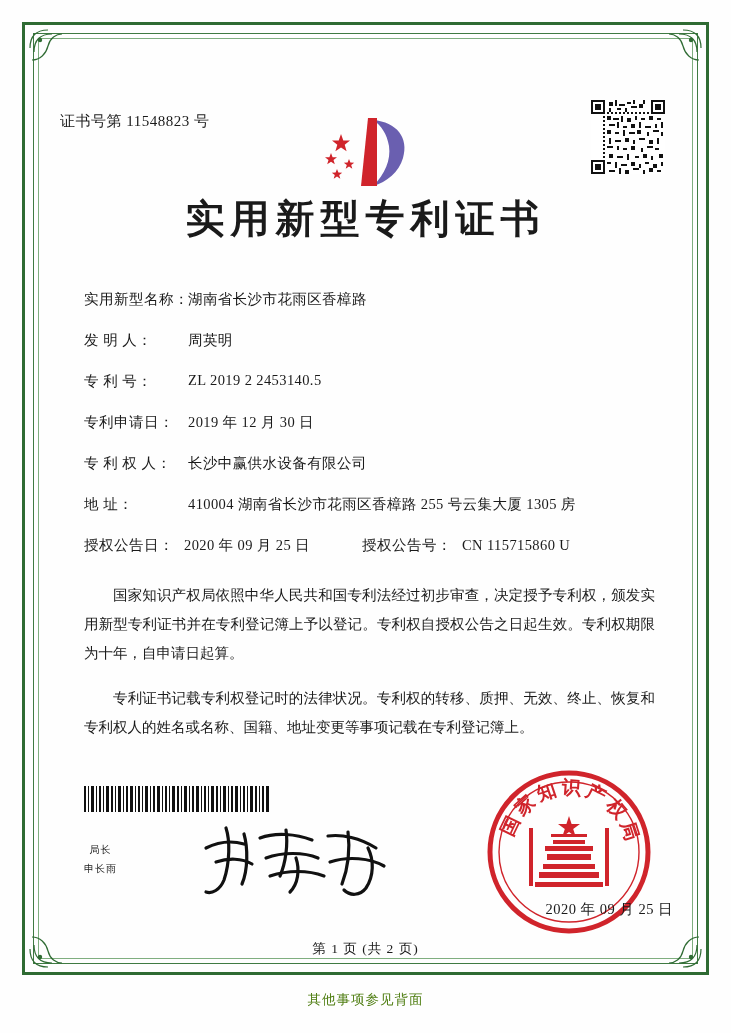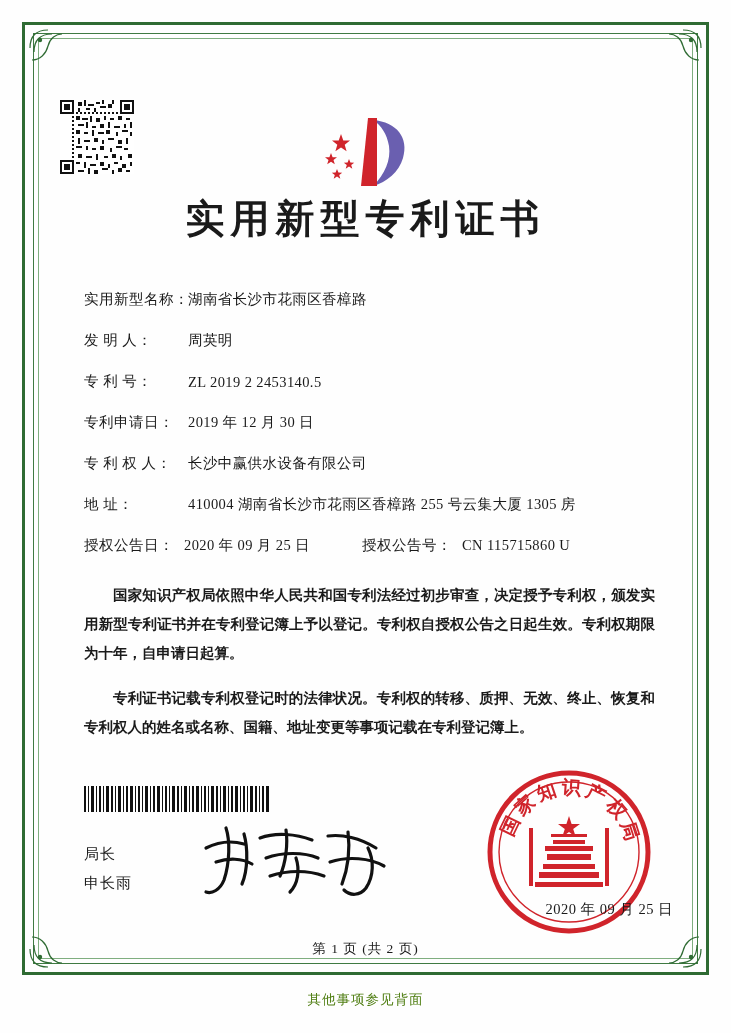--- a/index.html
+++ b/index.html
@@ -111,21 +111,21 @@
     font-family: Liberation Sans, sans-serif;
   }
 
   .fields {
     margin-top: 44px;
     padding-left: 24px;
     padding-right: 10px;
   }
   .field {
     display: flex;
-    align-items: flex-end;
+    align-items: flex-start;
     margin-bottom: 22px;
     font-size: 14.5px;
   }
   .f-label {
     width: 104px;
     flex: 0 0 104px;
     letter-spacing: 0.5px;
     white-space: nowrap;
   }
   .f-value {
@@ -146,39 +146,40 @@
   .half .f-label { width: 100px; flex: 0 0 100px; }
 
   .paras {
     margin-top: 26px;
     padding-left: 24px;
     padding-right: 16px;
     font-size: 14.5px;
     line-height: 2.0;
     text-align: justify;
   }
-  .para { text-indent: 2em; margin: 16px 0 2px 0; font-weight: bold; }
+  .para { text-indent: 2em; margin: 16px 0 2px 0; }
 
   
   .barcode {
     position: absolute;
     left: 84px;
     top: 786px;
     width: 185px;
     height: 26px;
   }
 
   
   .sig-block {
     position: absolute;
     left: 84px;
     top: 840px;
-    font-size: 15px;
+    font-size: 10px;
     line-height: 1.9;
     letter-spacing: 1px;
+    text-align: center;
   }
   .sig-script {
     position: absolute;
     left: 200px;
     top: 818px;
     width: 200px;
     height: 86px;
   }
 
   
@@ -264,20 +265,21 @@
         <path d="M8 26 C 8 14, 14 8, 26 8"></path>
         <path d="M6 34 C 14 34, 20 28, 22 20 C 24 12, 30 8, 36 8"></path>
         <circle cx="14" cy="14" r="2.2" fill="#2f6b33" stroke="none"></circle>
       </g>
     </svg>
   </div>
 
   <div class="content">
 
     <div class="row-top">
+      <div class="cert-no">证书号第 11548823 号</div>
 
       <div class="logo">
         <svg width="110" height="86" viewBox="0 0 110 86">
 
           <path d="M62 8 C 86 10, 98 26, 92 46 C 88 60, 76 70, 62 74 C 74 62, 80 48, 78 34 C 76 22, 70 13, 62 8 Z" fill="#6a5fb0"></path>
 
           <path d="M57 6 L 66 6 L 66 74 L 50 74 Z" fill="#d0242b"></path>
 
           <g fill="#d0242b">
             <polygon points="30,22 32.3,28.4 39,28.6 33.7,32.7 35.6,39.3 30,35.4 24.4,39.3 26.3,32.7 21,28.6 27.7,28.4"></polygon>

